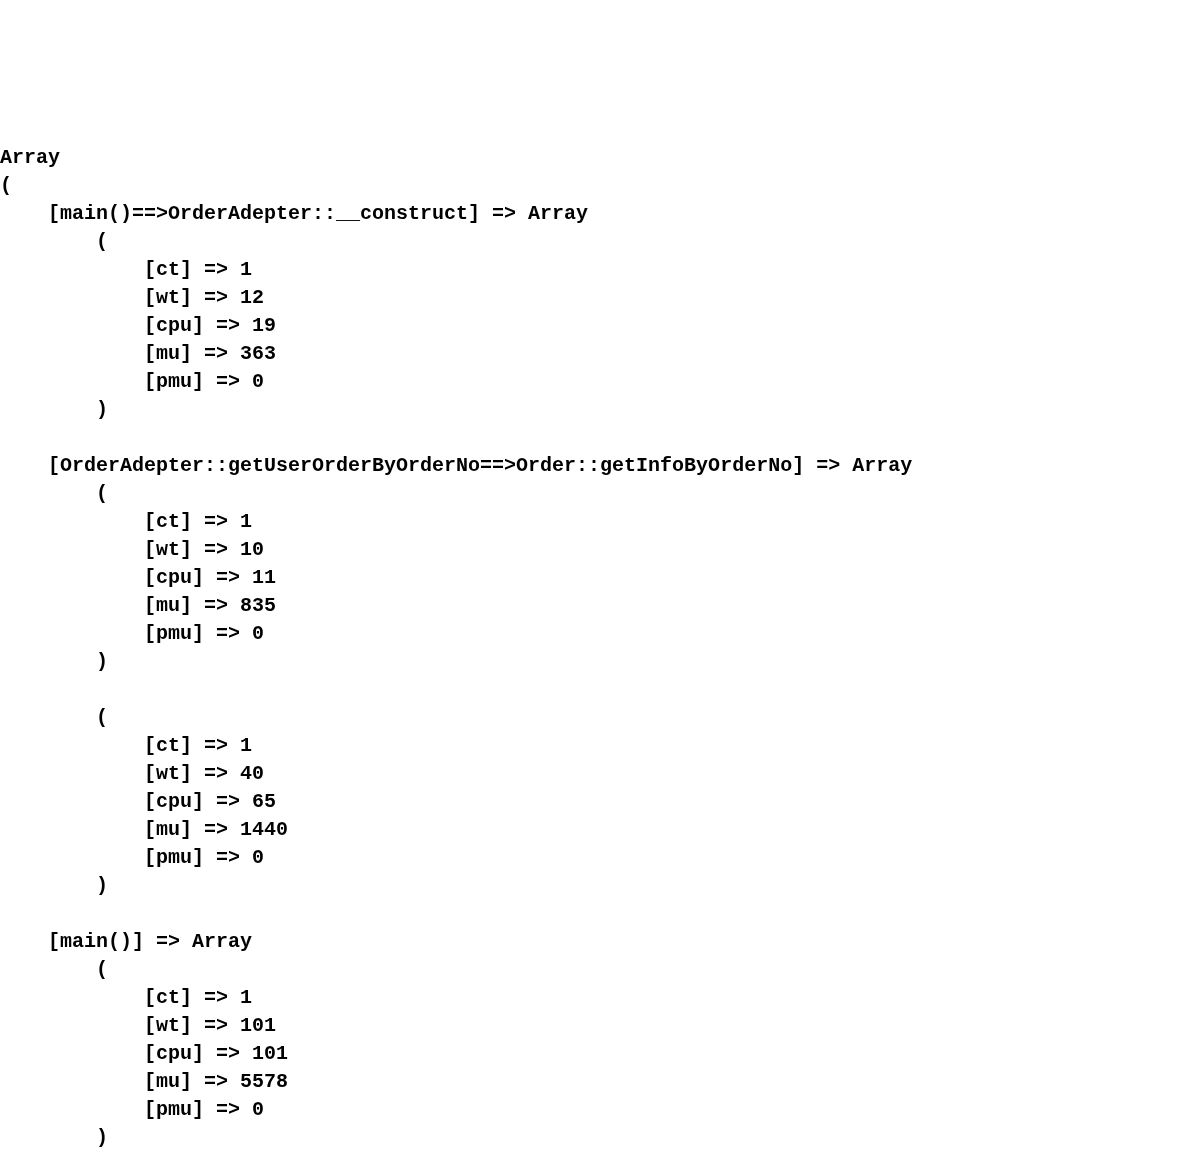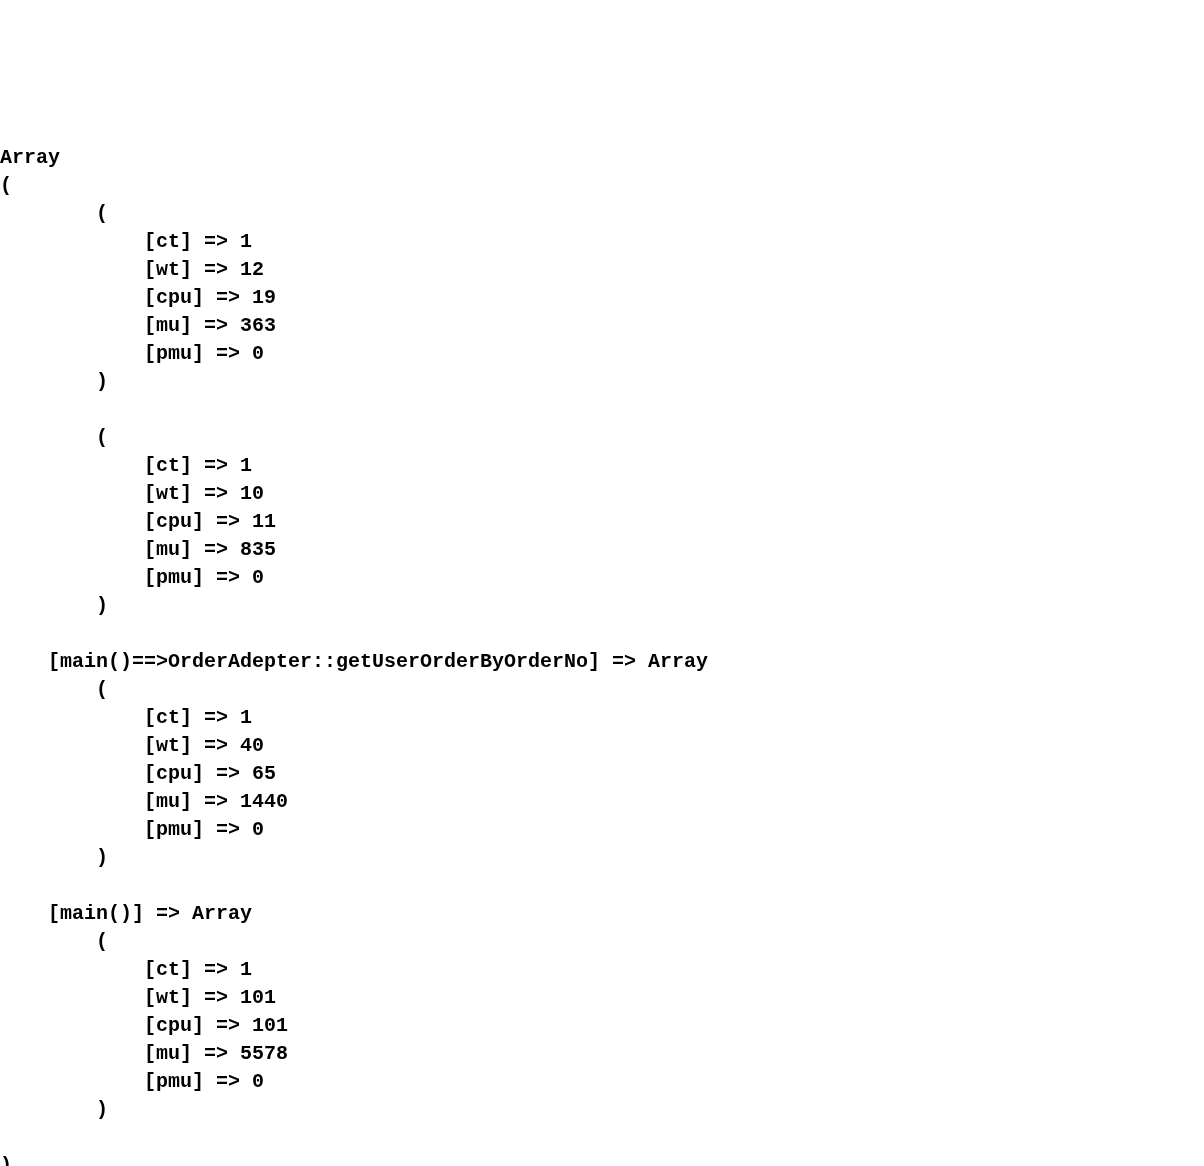--- a/index.html
+++ b/index.html
@@ -24,37 +24,38 @@
     }
   </style>
 </head>
 <body>
 
 
 
 <div class="container">
 <div class="code"><span>Array</span>
 (
+    <span>[main()==&gt;OrderAdepter::__construct] =&gt; Array</span>
         (
             [ct] =&gt; <span>1</span>
             [wt] =&gt; <span>12</span>
             [cpu] =&gt; <span>19</span>
             [mu] =&gt; <span>363</span>
             [pmu] =&gt; <span>0</span>
         )
 
+    <span>[OrderAdepter::getUserOrderByOrderNo==&gt;Order::getInfoByOrderNo] =&gt; Array</span>
         (
             [ct] =&gt; <span>1</span>
             [wt] =&gt; <span>10</span>
             [cpu] =&gt; <span>11</span>
             [mu] =&gt; <span>835</span>
             [pmu] =&gt; <span>0</span>
         )
 
-    <span>[main()==&gt;OrderAdepter::getUserOrderByOrderNo] =&gt; Array</span>
         (
             [ct] =&gt; <span>1</span>
             [wt] =&gt; <span>40</span>
             [cpu] =&gt; <span>65</span>
             [mu] =&gt; <span>1440</span>
             [pmu] =&gt; <span>0</span>
         )
 
     <span>[main()] =&gt; Array</span>
         (

